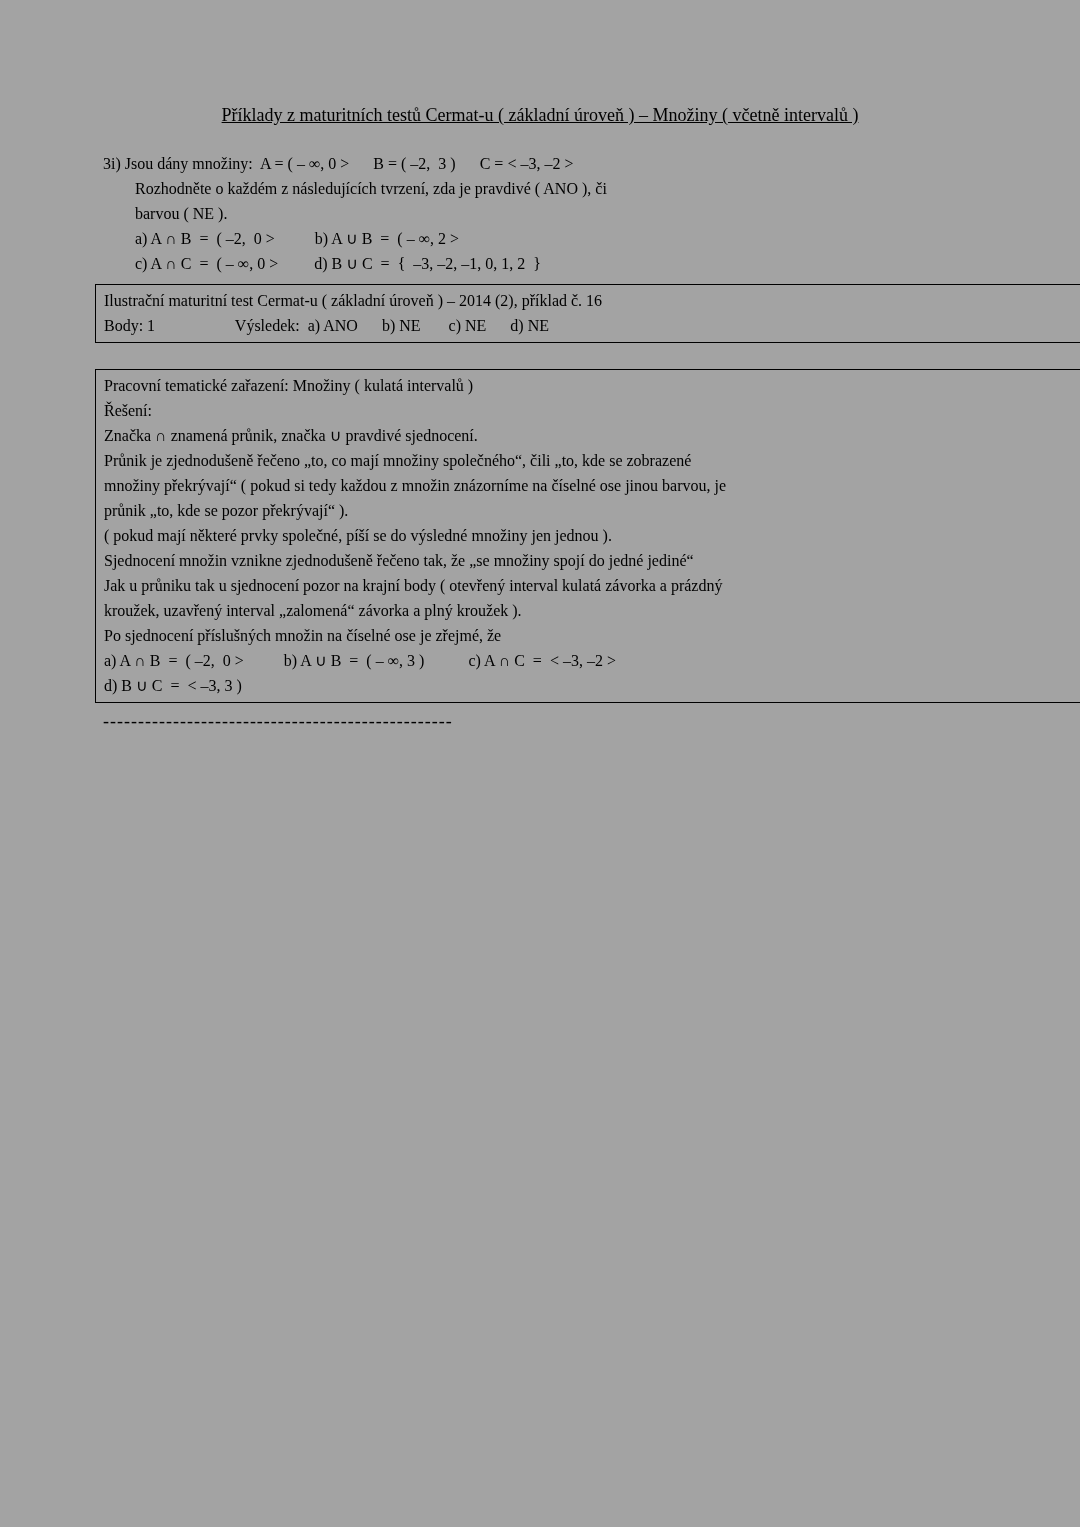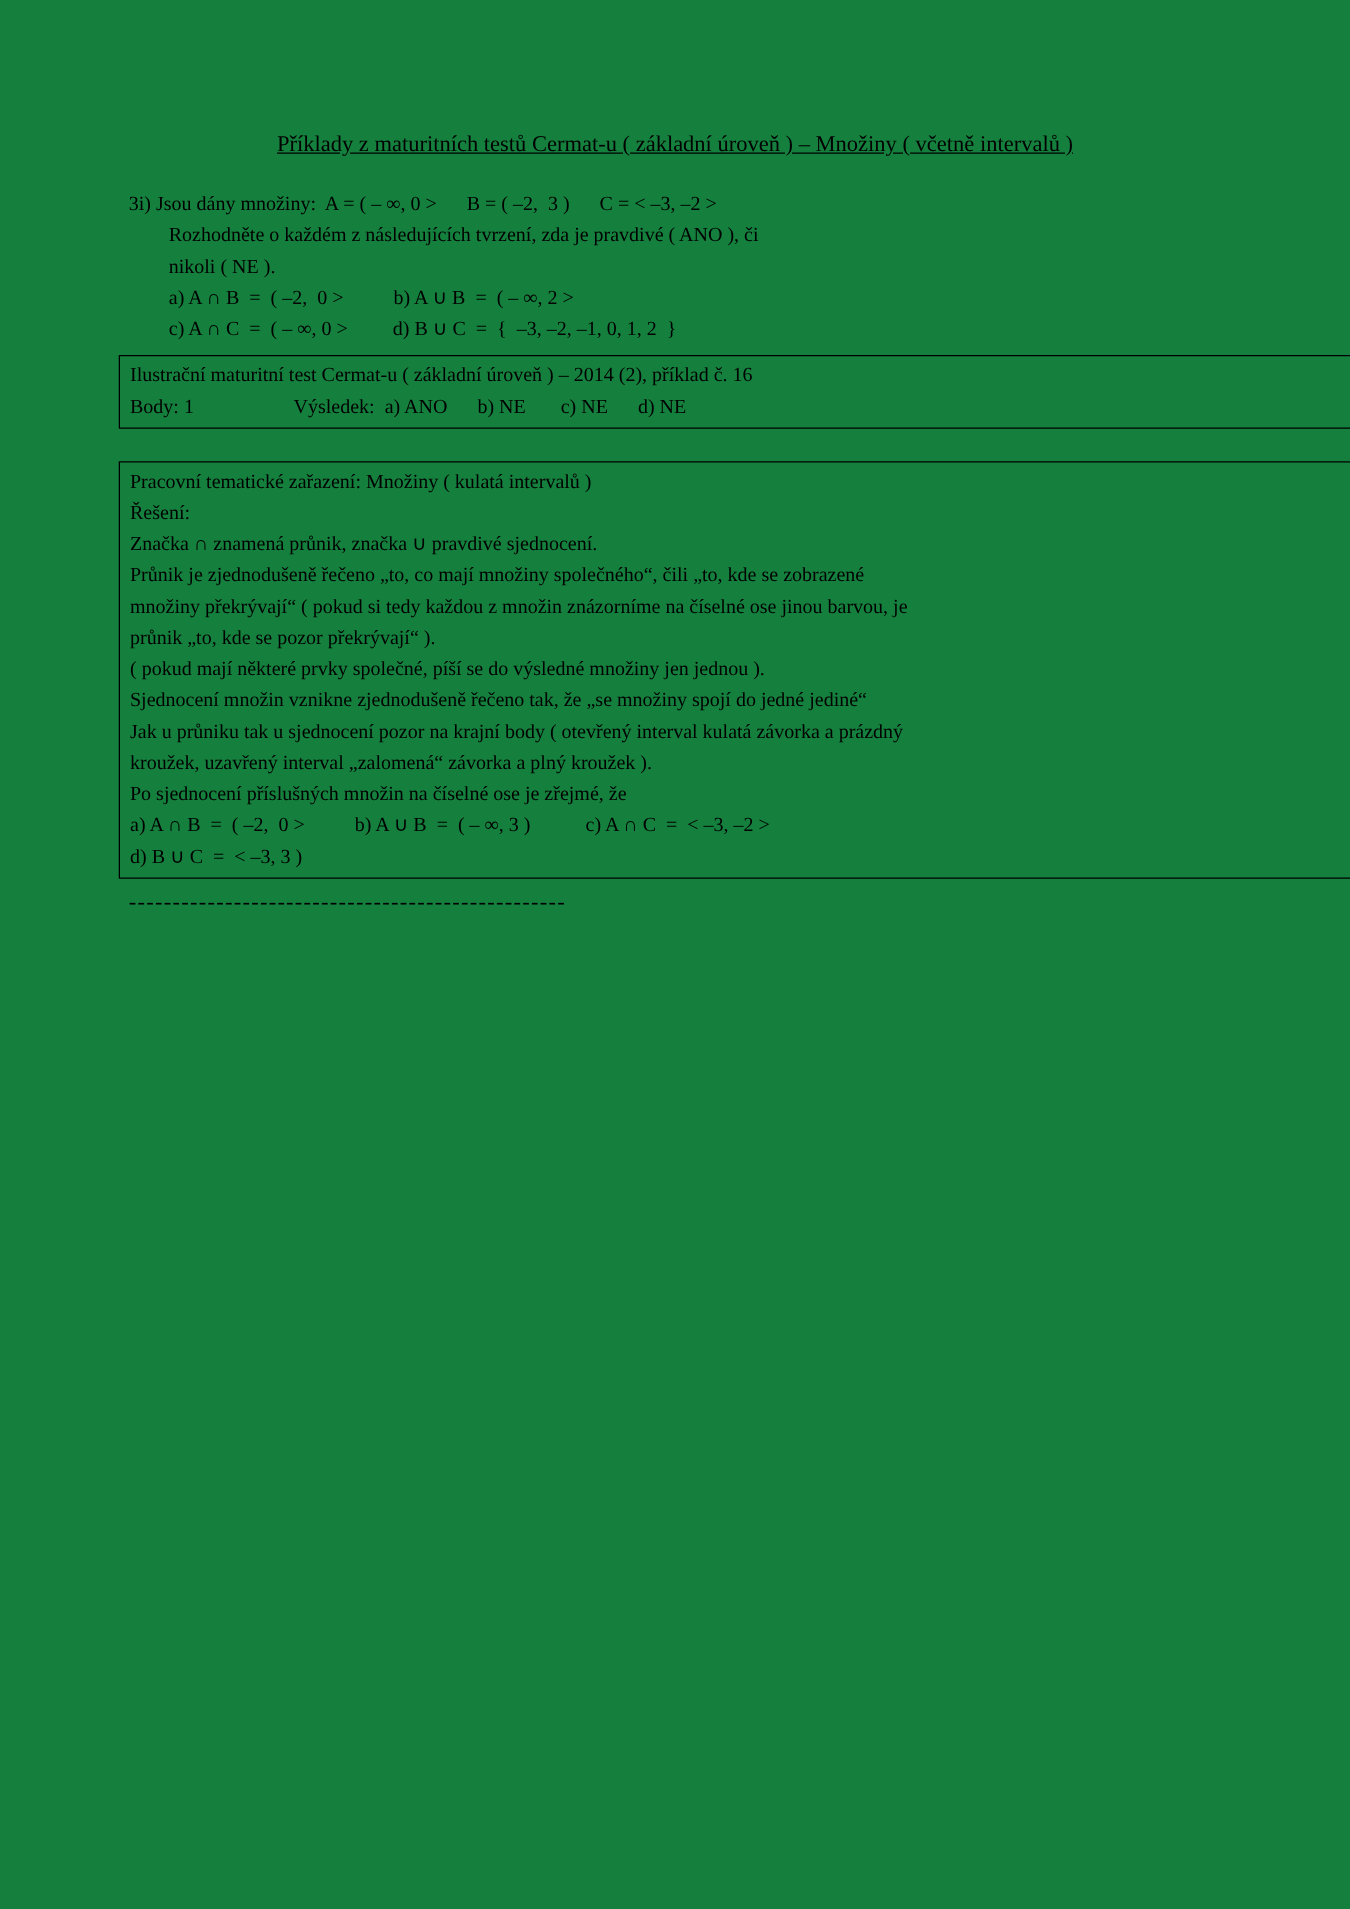--- a/index.html
+++ b/index.html
@@ -8,21 +8,21 @@
     width: 1080px;
     height: 1527px;
     font-family: "Liberation Serif", serif;
     color: #000000;
     position: relative;
   }
   .page {
     position: relative;
     width: 1080px;
     height: 1527px;
-    background: #15803d;
+    background: #a3a3a3;
   }
   .title {
     position: absolute;
     top: 103px;
     left: 0;
     width: 100%;
     text-align: center;
     font-size: 18px;
     line-height: 24px;
     text-decoration: underline;
@@ -62,21 +62,21 @@
 
 <div class="page">
 
   <div class="title">Příklady z maturitních testů Cermat-u ( základní úroveň ) – Množiny ( včetně intervalů )</div>
 
   <div class="content">
 
     <div class="problem">
       <div class="line">3i) Jsou dány množiny:  A = ( – ∞, 0 &gt;      B = ( –2,  3 )      C = &lt; –3, –2 &gt;</div>
       <div class="line indent1">Rozhodněte o každém z následujících tvrzení, zda je pravdivé ( ANO ), či</div>
-      <div class="line indent1">nikoli ( NE ).</div>
+      <div class="line indent1">barvou ( NE ).</div>
       <div class="line indent1">a) A ∩ B  =  ( –2,  0 &gt;          b) A ∪ B  =  ( – ∞, 2 &gt;</div>
       <div class="line indent1">c) A ∩ C  =  ( – ∞, 0 &gt;         d) B ∪ C  =  {  –3, –2, –1, 0, 1, 2  }</div>
     </div>
 
     <div class="box box1">
       <div class="line">Ilustrační maturitní test Cermat-u ( základní úroveň ) – 2014 (2), příklad č. 16</div>
       <div class="line">Body: 1                    Výsledek:  a) ANO      b) NE       c) NE      d) NE</div>
     </div>
 
     <div class="box box2">

